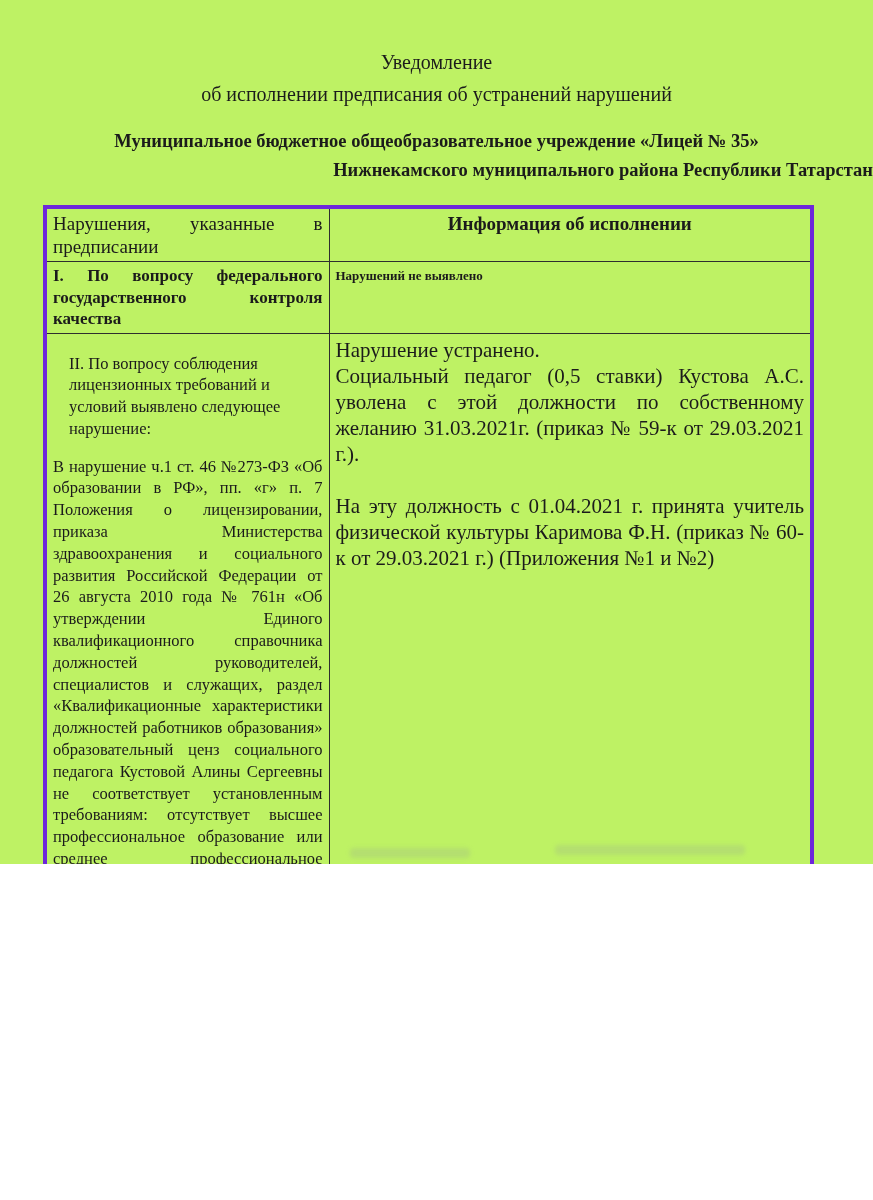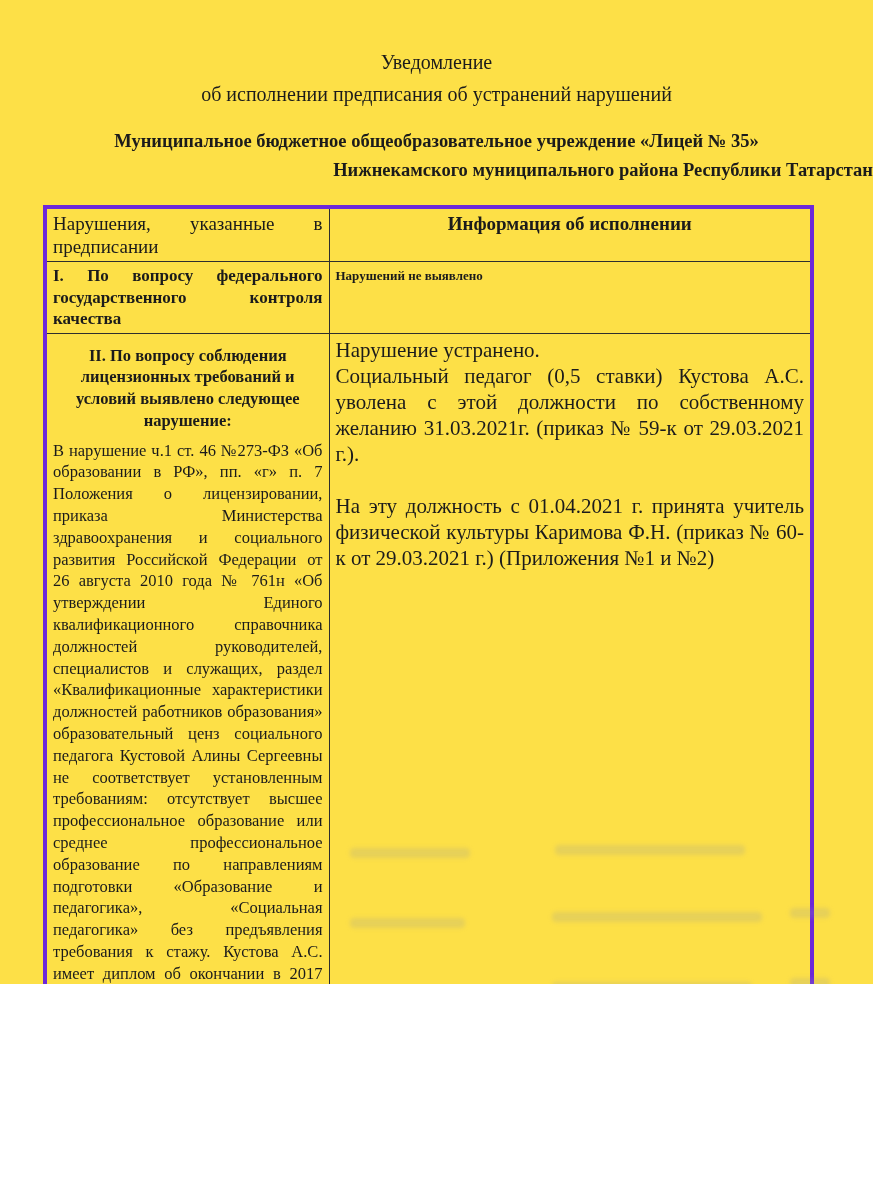--- a/index.html
+++ b/index.html
@@ -1,19 +1,19 @@
 <!DOCTYPE html>
 <html lang="ru"><head>
 <meta charset="utf-8">
 <style>
   html,body{margin:0;padding:0;background:#ffffff;}
   .page{
     position:relative;
-    width:873px;height:984px;
-    background:#fde047;
+    width:873px;height:864px;
+    background:#bef264;
     overflow:hidden;
     font-family:"Liberation Serif","DejaVu Serif",serif;
     color:#1b1b1b;
   }
   
   .head{padding-top:50px;text-align:center;}
   .t1{font-size:20px;line-height:24px;font-weight:400;margin:0;}
   .t2{font-size:20px;line-height:24px;font-weight:400;margin:8px 0 0 0;}
   .org1{font-size:18.5px;line-height:23px;font-weight:700;margin:24px 0 0 0;}
   .org2{font-size:18.5px;line-height:23px;font-weight:700;margin:6px 0 0 0;text-align:right;}
@@ -27,21 +27,21 @@
     border:1.5px solid #2e2e2e;
     vertical-align:top;
     padding:3px 6px 3px 6px;
   }
   col.c1{width:284px;} col.c2{width:483px;}
   th.h1{font-size:19px;line-height:23px;font-weight:400;text-align:justify;height:40px;}
   th.h2{font-size:19px;line-height:23px;font-weight:700;text-align:center;}
   td.r1v{font-weight:700;font-size:17px;line-height:21.5px;text-align:justify;height:58px;}
   td.r1e{font-weight:700;font-size:13px;line-height:21.5px;text-align:left;}
   td.r2v{height:718px;}
-  .vhead{font-weight:700;font-size:16.5px;line-height:21.8px;text-align:center;margin:8px;}
+  .vhead{font-weight:400;font-size:16.5px;line-height:21.8px;text-align:left;margin:16px;}
   .vbody{font-size:16.5px;line-height:21.8px;text-align:justify;margin:0;}
   td.r2e p{font-size:21px;line-height:26px;text-align:justify;margin:0;}
   td.r2e p.gap{margin-top:26px;}
   
   .director-label,.director-name{
     position:absolute;top:1090px;font-size:22px;font-weight:700;z-index:3;white-space:nowrap;
   }
   .director-label{left:76px;}
   .director-name{left:532px;}
   

